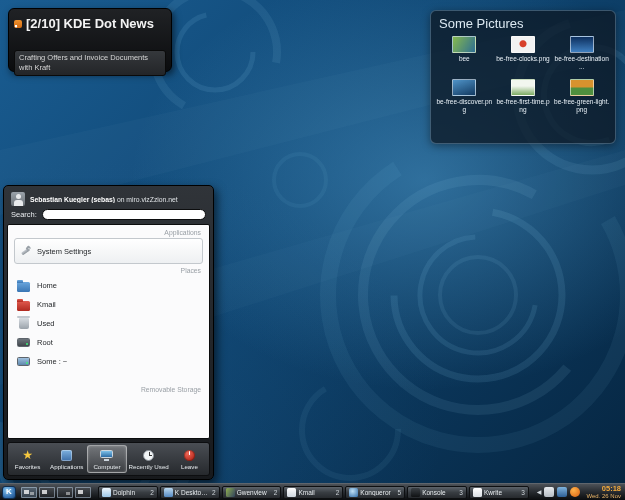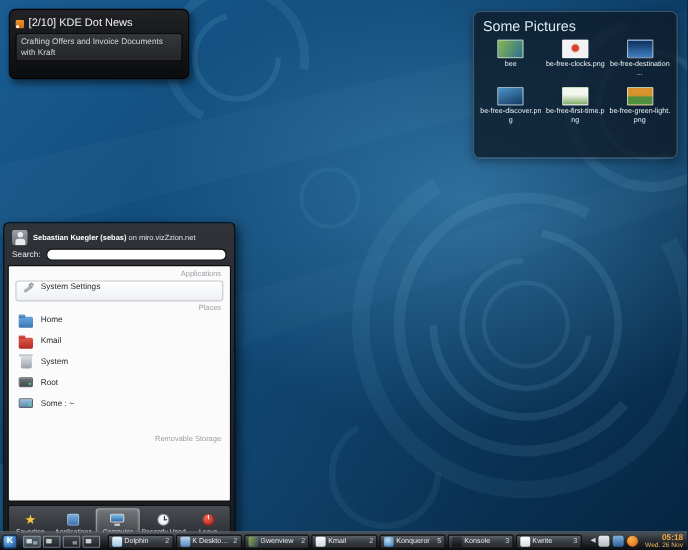--- a/index.html
+++ b/index.html
@@ -12,53 +12,53 @@
   linear-gradient(135deg,#1a5d92 0%, #0e4470 45%, #062540 100%);}
 .wall{position:absolute;inset:0}
 
 
 .rss{position:absolute;left:8px;top:8px;width:164px;height:64px;background:linear-gradient(#202225,#0b0c0e);border:1px solid #000;border-radius:6px;box-shadow:2px 3px 7px rgba(0,0,0,.55);padding:4px 5px;color:#fff}
 .rss-logo{font-size:9px;font-weight:bold;letter-spacing:.5px;line-height:1}
 .rss-a{color:#e9e9e9}
 .rss-b{color:#e0591d}
 .rss-feed{display:flex;align-items:center;gap:4px;margin-top:3px}
 .rss-ic{width:8px;height:8px;border-radius:2px;flex:none;background:radial-gradient(circle at 25% 78%, #fff 0 1px, rgba(255,255,255,0) 1.6px),linear-gradient(#f0932f,#d06a12)}
-.rss-ft{font-size:10px;font-weight:normal;color:#f3f3f3;white-space:nowrap}
-.rss-head{margin-top:3px;background:linear-gradient(#35383c,#232528);border:1px solid #0a0a0a;border-radius:3px;padding:2px 4px;font-size:7.5px;line-height:1.3;color:#d6d6d6}
+.rss-ft{font-size:13px;font-weight:bold;color:#f3f3f3;white-space:nowrap}
+.rss-head{margin-top:19px;background:linear-gradient(#35383c,#232528);border:1px solid #0a0a0a;border-radius:3px;padding:2px 4px;font-size:7.5px;line-height:1.3;color:#d6d6d6}
 
 
 .pics{position:absolute;left:430px;top:10px;width:186px;height:134px;background:rgba(12,22,32,.74);border:1px solid rgba(150,190,220,.35);border-radius:6px;padding:4px;box-shadow:0 2px 8px rgba(0,0,0,.4)}
 .pics-title{font-size:13px;color:#dce9f2;margin:1px 0 3px 4px}
 .pics-grid{display:grid;grid-template-columns:repeat(3,1fr);row-gap:3px}
 .pic{display:flex;flex-direction:column;align-items:center;gap:2px;padding:2px 1px;border-radius:3px}
 .thumb{width:24px;height:17px;border:1px solid rgba(255,255,255,.55);border-radius:1px;flex:none}
 .t1{background:linear-gradient(120deg,#86b84e,#2e6f93)}
 .t2{background:radial-gradient(circle at 50% 45%, #d8402a 0 3px, #f2f2f2 4px)}
 .t3{background:linear-gradient(#0d2f5e,#3f7fc0)}
 .t4{background:linear-gradient(160deg,#4f93c8,#123a61)}
 .t5{background:linear-gradient(#f2f6ef 40%,#7cab63)}
 .t6{background:linear-gradient(#d8922e 45%,#4f8f3e 55%)}
 .plabel{font-size:6.5px;color:#eaf2f8;text-align:center;line-height:1.3;max-width:56px;word-break:break-all}
 
 
-.kickoff{position:absolute;left:3px;top:202px;width:211px;height:295px;background:linear-gradient(#303439,#17191c);border:1px solid #000;border-radius:5px;box-shadow:3px 4px 10px rgba(0,0,0,.6);padding:3px;display:flex;flex-direction:column;z-index:4}
+.kickoff{position:absolute;left:3px;top:185px;width:211px;height:295px;background:linear-gradient(#303439,#17191c);border:1px solid #000;border-radius:5px;box-shadow:3px 4px 10px rgba(0,0,0,.6);padding:3px;display:flex;flex-direction:column;z-index:4}
 .ko-head{display:flex;align-items:center;gap:5px;padding:2px 4px;height:20px;flex:none}
 .avatar{position:relative;width:14px;height:14px;border-radius:2px;background:linear-gradient(#9aa2aa,#6b7177);overflow:hidden;flex:none}
 .av-h{position:absolute;left:4.5px;top:2px;width:5px;height:5px;border-radius:50%;background:#e8eaec}
 .av-b{position:absolute;left:2.5px;top:8px;width:9px;height:6px;border-radius:3px 3px 0 0;background:#e8eaec}
 .ko-user{font-size:6.8px;color:#dfe3e6;white-space:nowrap;overflow:hidden}
 .ko-user b{color:#fff}
 .ko-search{display:flex;align-items:center;gap:5px;padding:0 4px 4px;flex:none}
 .ko-slabel{font-size:7.5px;color:#e9ecef}
 .ko-input{flex:1;height:11px;border:1px solid #0c0d0e;border-radius:6px;background:#fff;font-size:7px;padding:0 4px;outline:none;font-family:inherit}
 .ko-body{flex:1;background:#fbfbfc;border:1px solid #0b0c0d;border-radius:2px;overflow:hidden;padding-top:1px}
 .ko-sec{font-size:6.8px;color:#9aa0a6;text-align:right;padding:3px 8px 2px}
 .ko-sec.mt{margin-top:12px}
-.ko-appbox{display:flex;align-items:flex-start;gap:6px;height:19px;margin:0 6px;border:1px solid #c3c8cd;border-radius:3px;background:linear-gradient(#ffffff,#eef0f2);padding:0 4px}
-.ko-row{display:flex;align-items:flex-start;gap:7px;height:19px;padding:0 4px 0 9px}
+.ko-appbox{display:flex;align-items:center;gap:6px;height:19px;margin:0 6px;border:1px solid #c3c8cd;border-radius:3px;background:linear-gradient(#ffffff,#eef0f2);padding:12px 4px}
+.ko-row{display:flex;align-items:center;gap:7px;height:19px;padding:0 4px 0 9px}
 .ko-ilabel{font-size:7.5px;color:#26292c;white-space:nowrap}
 .ic-wrench{position:relative;width:12px;height:12px;flex:none}
 .ic-wrench i{position:absolute;left:2px;top:5px;width:9px;height:2.5px;background:linear-gradient(#c9ced4,#8d949b);transform:rotate(-35deg);border-radius:1px;display:block}
 .ic-wrench b{position:absolute;right:0;top:1px;width:5px;height:5px;border:2px solid #9aa1a8;border-right-color:transparent;border-radius:50%;transform:rotate(45deg);display:block}
 .ic{flex:none}
 .ic-folder{position:relative;width:13px;height:10px;border-radius:1.5px;margin-top:2px}
 .ic-folder::before{content:"";position:absolute;left:0;top:-2px;width:6px;height:3px;border-radius:1px 1px 0 0;background:inherit}
 .f-blue{background:linear-gradient(#6aa6dd,#3a76b4)}
 .f-red{background:linear-gradient(#e05a4e,#b02a20)}
 .ic-trash{position:relative;width:10px;height:11px;margin:0 1.5px;background:linear-gradient(#d8dde2,#9aa2aa);border-radius:1px 1px 2px 2px}
@@ -204,21 +204,21 @@
       <div class="ko-row">
         <span class="ic ic-folder f-blue"></span>
         <span class="ko-ilabel">Home</span>
       </div>
       <div class="ko-row">
         <span class="ic ic-folder f-red"></span>
         <span class="ko-ilabel">Kmail</span>
       </div>
       <div class="ko-row">
         <span class="ic ic-trash"></span>
-        <span class="ko-ilabel">System</span>
+        <span class="ko-ilabel">Used</span>
       </div>
       <div class="ko-row">
         <span class="ic ic-drive d-dark"></span>
         <span class="ko-ilabel">Root</span>
       </div>
       <div class="ko-row">
         <span class="ic ic-drive d-blue"></span>
         <span class="ko-ilabel">Some : ~</span>
       </div>
       <div class="ko-sec mt">Removable Storage</div>

